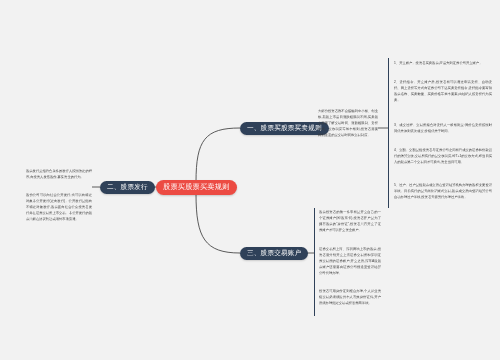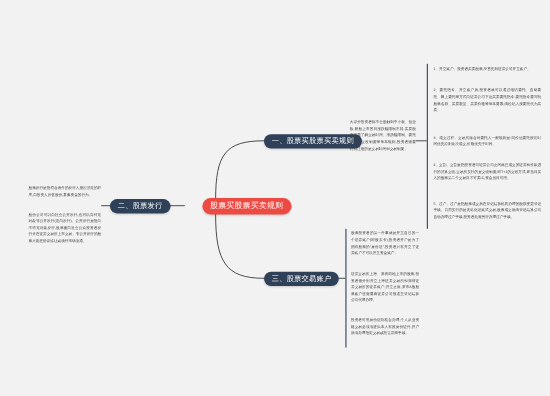--- a/index.html
+++ b/index.html
@@ -69,21 +69,21 @@
 
     <path d="M 100 187 L 92 187" fill="none" stroke="#4a4a4a" stroke-width="0.9"></path>
 
     <path d="M 310 128 L 318 128" fill="none" stroke="#4a4a4a" stroke-width="0.9"></path>
 
     <path d="M 306 253 L 314 253" fill="none" stroke="#4a4a4a" stroke-width="0.9"></path>
 
     <path d="M 378 128 L 388 128" fill="none" stroke="#4a4a4a" stroke-width="0.9"></path>
   </svg>
 
-  <div class="node node-root" style="left:184px;top:179.5px;text-align:center;">
+  <div class="node node-root" style="left:156px;top:179.5px;text-align:center;">
     <span>股票买股票买卖规则</span>
   </div>
 
   <div class="node node-branch" style="left:100px;top:180.5px;">
     <span>二、股票发行</span>
   </div>
 
   <div class="node node-branch" style="left:240px;top:121.5px;">
     <span>一、股票买股票买卖规则</span>
   </div>

